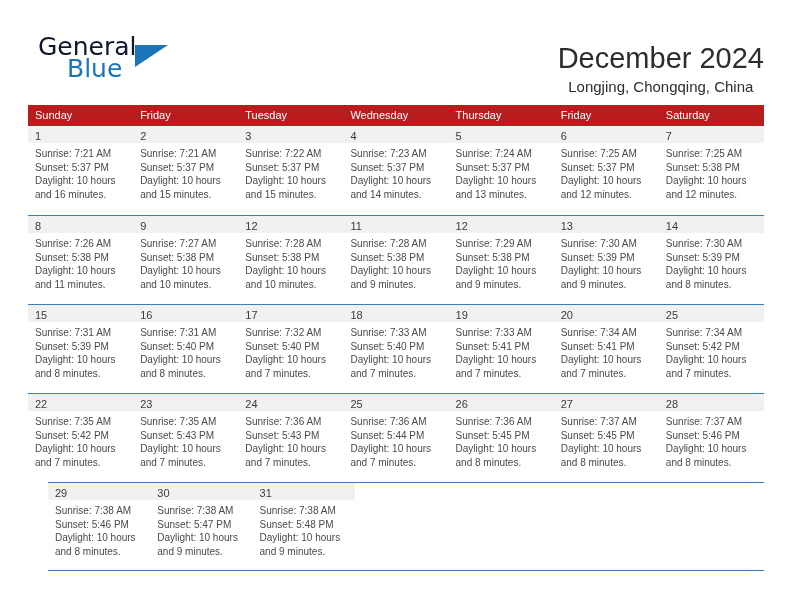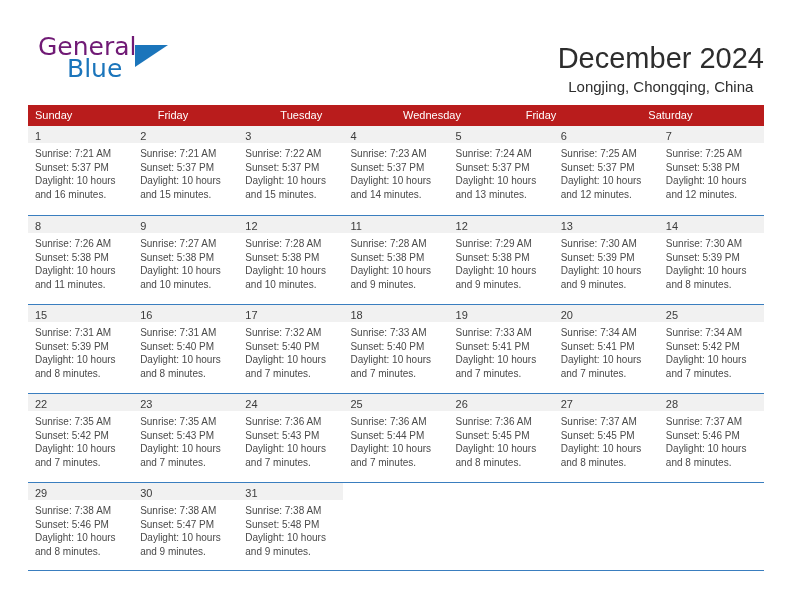--- a/index.html
+++ b/index.html
@@ -35,21 +35,21 @@
     top: 4px;
     width: 180px;
     height: 58px;
   }
   .logo-general {
     position: absolute;
     left: 0;
     top: 0;
     font-size: 25px;
     letter-spacing: 0px;
-    color: #701a75;
+    color: #0f172a;
     font-family: "DejaVu Sans", sans-serif;
     font-weight: 400;
   }
   .logo-blue {
     position: absolute;
     left: 29px;
     top: 22px;
     font-size: 25px;
     color: #1b75bb;
     font-family: "DejaVu Sans", sans-serif;
@@ -114,20 +114,21 @@
     display: flex;
     border-top: 1px solid #3a7ebf;
     height: 89px;
     box-sizing: border-box;
   }
   .week-row.first {
     border-top: none;
   }
   .week-row.last {
     border-bottom: 1px solid #3a7ebf;
+    margin-left: 20px;
   }
 
   .day-cell {
     flex: 1 1 0;
     box-sizing: border-box;
     position: relative;
     overflow: hidden;
   }
   .day-num-band {
     height: 17px;
@@ -173,20 +174,21 @@
 
   </div>
 
   <div class="calendar">
 
     <div class="weekday-row">
       <div class="weekday-cell">Sunday</div>
       <div class="weekday-cell">Friday</div>
       <div class="weekday-cell">Tuesday</div>
       <div class="weekday-cell">Wednesday</div>
+      <div class="weekday-cell">Thursday</div>
       <div class="weekday-cell">Friday</div>
       <div class="weekday-cell">Saturday</div>
     </div>
 
     <div class="week-row first">
       <div class="day-cell">
         <div class="day-num-band"><span class="day-num">1</span></div>
         <div class="day-info">
           <div>Sunrise: 7:21 AM</div>
           <div>Sunset: 5:37 PM</div>

